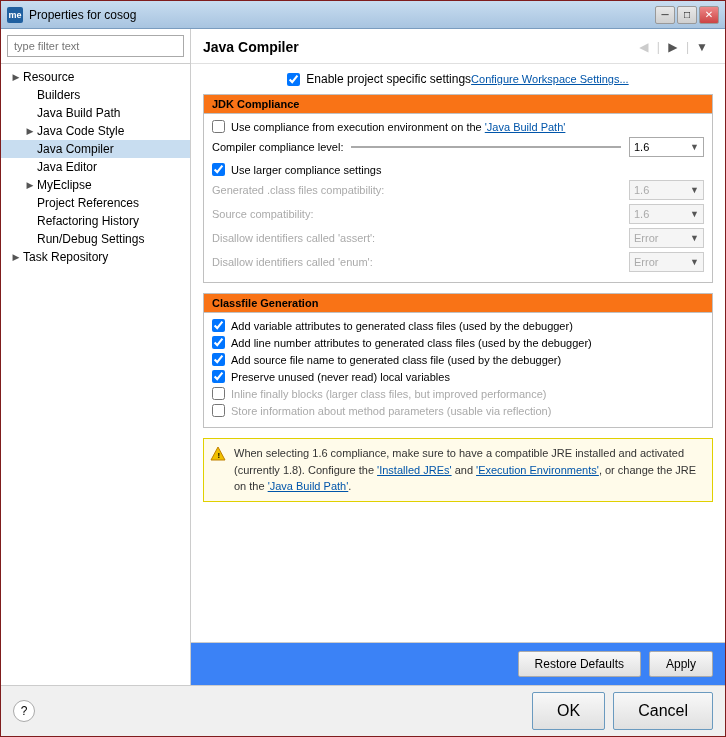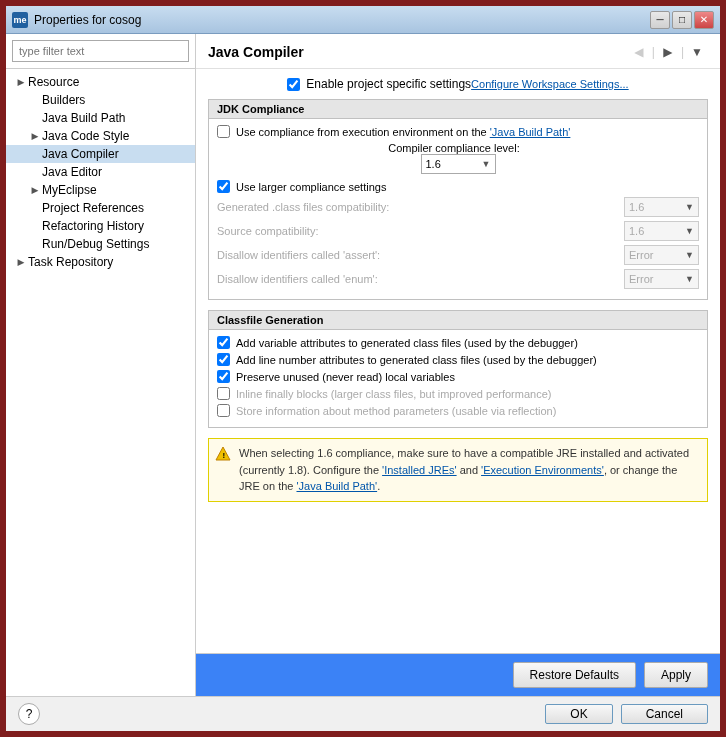--- a/index.html
+++ b/index.html
@@ -9,21 +9,21 @@
       background: #f0f0f0;
       color: #000;
       width: 726px;
       height: 737px;
       overflow: hidden;
     }
     .window {
       width: 726px;
       height: 737px;
       background: #f0f0f0;
-      border: 6px solid #7f1d1d;
+      border: 1px solid #7f1d1d;
       display: flex;
       flex-direction: column;
     }
     .titlebar {
       background: linear-gradient(to bottom, #c8ddf0, #a8c4e0);
       height: 28px;
       display: flex;
       align-items: center;
       padding: 0 6px;
       border-bottom: 1px solid #7a9cbf;
@@ -177,21 +177,21 @@
       color: #0055aa;
       text-decoration: underline;
       cursor: pointer;
       font-size: 11px;
     }
     .section-box {
       border: 1px solid #c0c0c0;
       margin-bottom: 10px;
     }
     .section-title {
-      background: #e5e5e5;
+      background: #f97316;
       padding: 3px 8px;
       font-size: 11px;
       font-weight: bold;
       border-bottom: 1px solid #c0c0c0;
     }
     .section-body {
       padding: 6px 8px;
     }
     .row {
       display: flex;
@@ -219,21 +219,20 @@
     .dropdown.disabled {
       background: #f5f5f5;
       color: #aaa;
       border-color: #ccc;
     }
     .dropdown-arrow { font-size: 9px; color: #555; }
     .compliance-row {
       display: flex;
       align-items: center;
       margin-bottom: 6px;
-      flex-direction: column;
     }
     .compliance-label {
       font-size: 11px;
       margin-right: 8px;
     }
     .compliance-line {
       flex: 1;
       height: 2px;
       background: #aaa;
       margin-right: 8px;
@@ -302,26 +301,26 @@
       align-items: center;
       justify-content: space-between;
       background: #f0f0f0;
       flex-shrink: 0;
     }
     .footer-right {
       display: flex;
       gap: 8px;
     }
     .btn-primary {
-      height: 20px;
+      height: 38px;
       padding: 0 24px;
       border: 1px solid #6a9abf;
       background: linear-gradient(to bottom, #f8f8f8, #e0e0e0);
       cursor: pointer;
-      font-size: 12px;
+      font-size: 16px;
       border-radius: 2px;
     }
     .help-btn {
       width: 22px;
       height: 22px;
       border-radius: 50%;
       border: 1px solid #aaa;
       background: white;
       cursor: pointer;
       font-size: 12px;
@@ -486,20 +485,24 @@
             <div class="checkbox-row">
               <input type="checkbox" checked="" style="">
               <span class="cb-label">Add variable attributes to generated class files (used by the debugger)</span>
             </div>
             <div class="checkbox-row">
               <input type="checkbox" checked="" style="">
               <span class="cb-label">Add line number attributes to generated class files (used by the debugger)</span>
             </div>
             <div class="checkbox-row">
               <input type="checkbox" checked="" style="">
+              <span class="cb-label">Add source file name to generated class file (used by the debugger)</span>
+            </div>
+            <div class="checkbox-row">
+              <input type="checkbox" checked="" style="">
               <span class="cb-label">Preserve unused (never read) local variables</span>
             </div>
             <div class="checkbox-row">
               <input type="checkbox" style="">
               <span class="cb-label disabled">Inline finally blocks (larger class files, but improved performance)</span>
             </div>
             <div class="checkbox-row">
               <input type="checkbox" style="">
               <span class="cb-label disabled">Store information about method parameters (usable via reflection)</span>
             </div>

